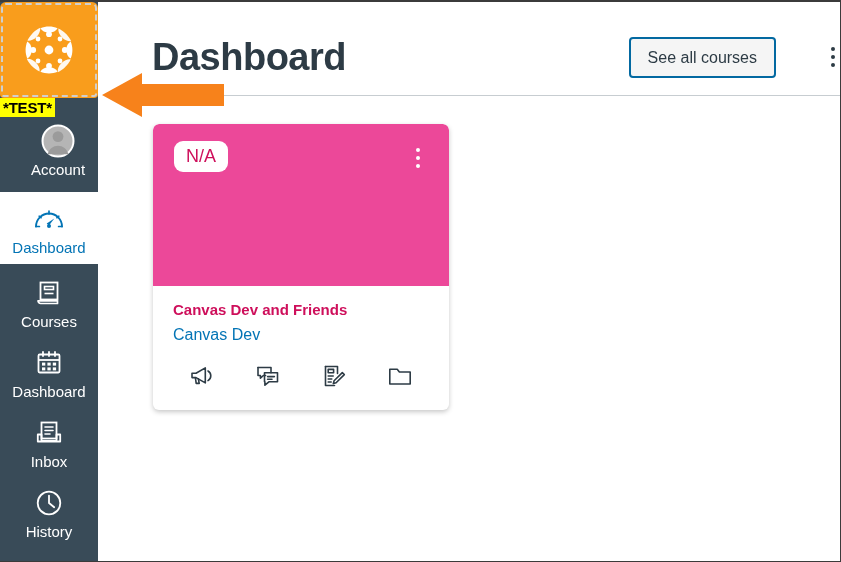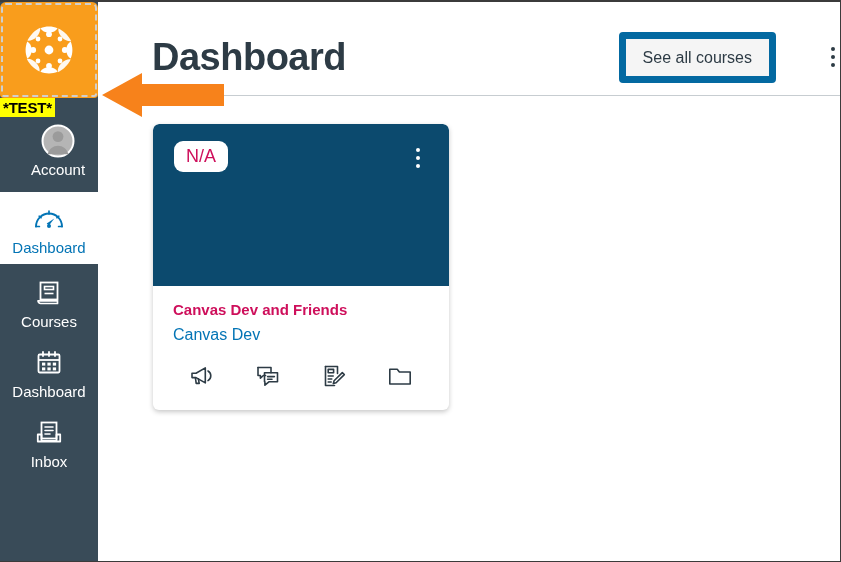--- a/index.html
+++ b/index.html
@@ -140,21 +140,21 @@
     flex: none;
   }
 
   #header-spacer { flex: 1 1 auto; }
 
   #see-all-courses {
     font-family: "Liberation Sans", sans-serif;
     font-size: 16px;
     color: #2D3B45;
     background: #F5F5F5;
-    border: 7px solid #0369a1;
+    border: 2px solid #0369a1;
     border-radius: 4px;
     padding: 9px 17px;
     line-height: 19px;
     cursor: pointer;
     white-space: nowrap;
     margin-left: 44px;
   }
 
   #header-kebab {
     margin-left: 44px;
@@ -197,21 +197,21 @@
     width: 296px;
     background: #ffffff;
     border-radius: 6px;
     box-shadow: 0 2px 5px rgba(0,0,0,0.22);
     overflow: hidden;
   }
 
   .card-header {
     position: relative;
     height: 162px;
-    background: #0c4a6e;
+    background: #ec4899;
     border-radius: 6px 6px 0 0;
   }
 
   .card-score-badge {
     position: absolute;
     left: 21px;
     top: 17px;
     background: #ffffff;
     color: #CE0F5B;
     font-size: 18px;
@@ -390,20 +390,29 @@
       <span class="nav-icon">
         <svg width="28" height="28" viewBox="0 0 28 28" aria-hidden="true">
           <rect x="6.5" y="3.5" width="15" height="16" fill="none" stroke="#ffffff" stroke-width="1.8"></rect>
           <path d="M10 8h8M10 11.5h8M10 15h5" stroke="#ffffff" stroke-width="1.6" stroke-linecap="round"></path>
           <path d="M2.8 15.5h3.7v6.3h15v-6.3h3.7v7.0H2.8z" fill="none" stroke="#ffffff" stroke-width="1.8" stroke-linejoin="round"></path>
         </svg>
       </span>
       <span class="nav-label">Inbox</span>
     </a>
 
+    <a class="nav-item" id="nav-history" href="#">
+      <span class="nav-icon">
+        <svg width="28" height="28" viewBox="0 0 28 28" aria-hidden="true">
+          <circle cx="14" cy="14" r="11.3" fill="none" stroke="#ffffff" stroke-width="1.8"></circle>
+          <path d="M14 6.6V14l5.2 4.3" fill="none" stroke="#ffffff" stroke-width="1.8" stroke-linecap="round" stroke-linejoin="round"></path>
+        </svg>
+      </span>
+      <span class="nav-label">History</span>
+    </a>
 
   </nav>
 
   <main id="main">
 
     <div id="header-row">
       <h1 id="page-title">Dashboard</h1>
       <div id="header-spacer"></div>
       <button id="see-all-courses">See all courses</button>
       <button id="header-kebab">

